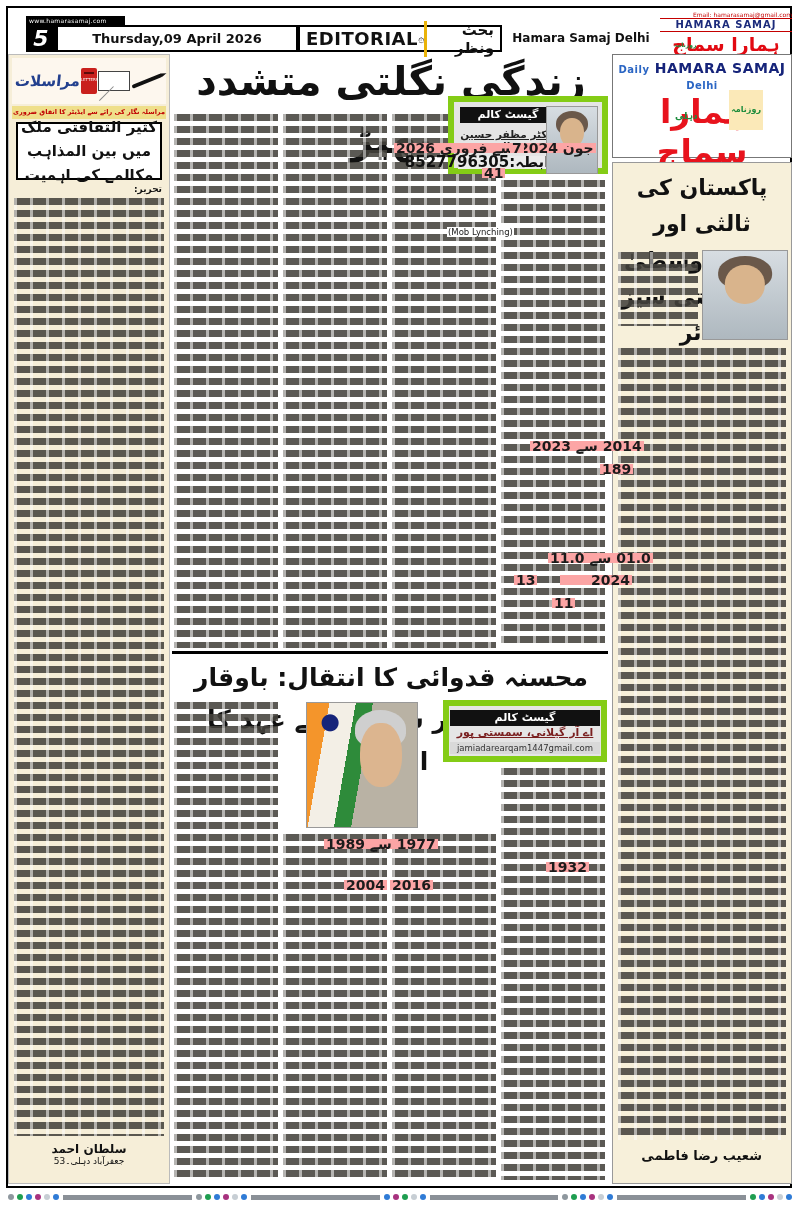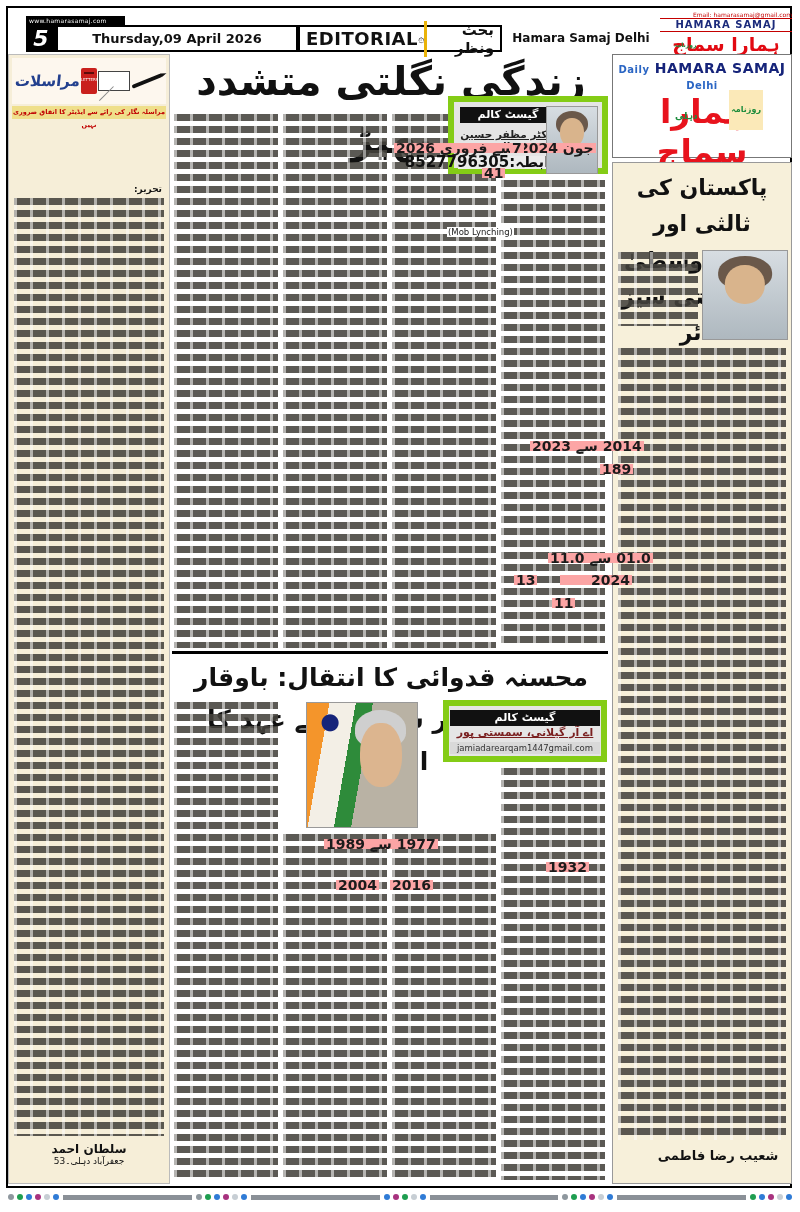--- a/index.html
+++ b/index.html
@@ -95,21 +95,21 @@
        background:#dcb58f;border-radius:46%;}
   .gb2{left:443px;top:700px;width:164px;height:62px;}
   .gb2 .gLabel{width:150px;margin:4px auto 0;}
   .gb2 .gAuthor{width:150px;margin:0 auto 0;color:#7a1f1f;font-size:11px;}
   .gb2 .gEmail{width:150px;margin:3px auto 0;background:#d9d9d9;text-align:center;
                font-size:8.5px;line-height:12px;color:#333;}
   
   .creamR{left:612px;top:162px;width:180px;height:1022px;background:#f7f0da;border:1px solid #999;box-sizing:border-box;}
   .rh{left:616px;top:170px;width:172px;font-size:22px;font-weight:bold;direction:rtl;text-align:center;line-height:1.65;}
   .rsub{left:618px;top:330px;width:168px;font-size:10.5px;font-weight:bold;direction:rtl;text-align:right;}
-  .sigR{left:648px;top:1148px;width:140px;text-align:center;font-size:13px;font-weight:bold;direction:rtl;}
+  .sigR{left:622px;top:1148px;width:140px;text-align:right;font-size:13px;font-weight:bold;direction:rtl;}
   
   .footer{left:8px;top:1193px;width:784px;height:8px;display:flex;align-items:center;gap:4px;}
   .dots{display:flex;gap:3px;align-items:center;}
   .dot{width:6px;height:6px;border-radius:50%;}
   .c1{background:#8e979e}.c2{background:#1e9e50}.c3{background:#2f7bd6}
   .c4{background:#a8327f}.c5{background:#c7ced4}.c6{background:#2f7bd6}
   .bar{flex:1;height:5px;background:#8a9097;}
 </style>
 </head>
 <body>
@@ -152,20 +152,21 @@
   <div class="abs creamL"></div>
   <div class="abs lettersArt">
     <span class="calli">مراسلات</span>
     <span class="postbox">
       <span class="pl">LETTERS</span>
     </span>
     <span class="envelope"></span>
     <span class="pen"></span>
   </div>
   <div class="abs disclaim">مراسلہ نگار کی رائے سے ایڈیٹر کا اتفاق ضروری نہیں</div>
+  <div class="abs lhBox">کثیر الثقافتی ملک میں بین المذاہب مکالمے کی اہمیت</div>
   <div class="abs byline">تحریر:</div>
   <div class="sim" style="left:14px;top:198px;width:150px;height:938px;"></div>
   <div class="abs sigL">
     <div class="n">سلطان احمد</div>
     <div class="p">جعفرآباد دہلی۔53</div>
   </div>
 
   <div class="abs h1">زندگی نگلتی متشدد بھیڑ</div>
 
   <div class="abs guestBox gb1">
@@ -202,21 +203,21 @@
     <div class="gEmail">jamiadarearqam1447gmail.com</div>
   </div>
 
   <div class="sim" style="left:174px;top:702px;width:104px;height:478px;"></div>
   <div class="sim" style="left:283px;top:834px;width:104px;height:346px;"></div>
   <div class="sim" style="left:392px;top:834px;width:104px;height:346px;"></div>
   <div class="sim" style="left:501px;top:768px;width:104px;height:412px;"></div>
 
   <span class="chip" style="left:280px;top:839px;">1977 سے 1989</span>
   <span class="chip" style="left:502px;top:862px;">1932</span>
-  <span class="chip" style="left:292px;top:880px;">2004</span>
+  <span class="chip" style="left:300px;top:880px;">2004</span>
   <span class="chip" style="left:346px;top:880px;">2016</span>
 
   <div class="abs creamR"></div>
   <div class="abs rh">پاکستان کی ثالثی اور مشرق وسطیٰ میں وقتی سیز فائر</div>
   <div class="portrait" style="left:702px;top:250px;width:86px;height:90px;"></div>
   <div class="sim" style="left:618px;top:252px;width:80px;height:74px;"></div>
   <div class="sim" style="left:618px;top:348px;width:168px;height:792px;"></div>
   <div class="abs sigR">شعیب رضا فاطمی</div>
 
   <div class="abs footer">

